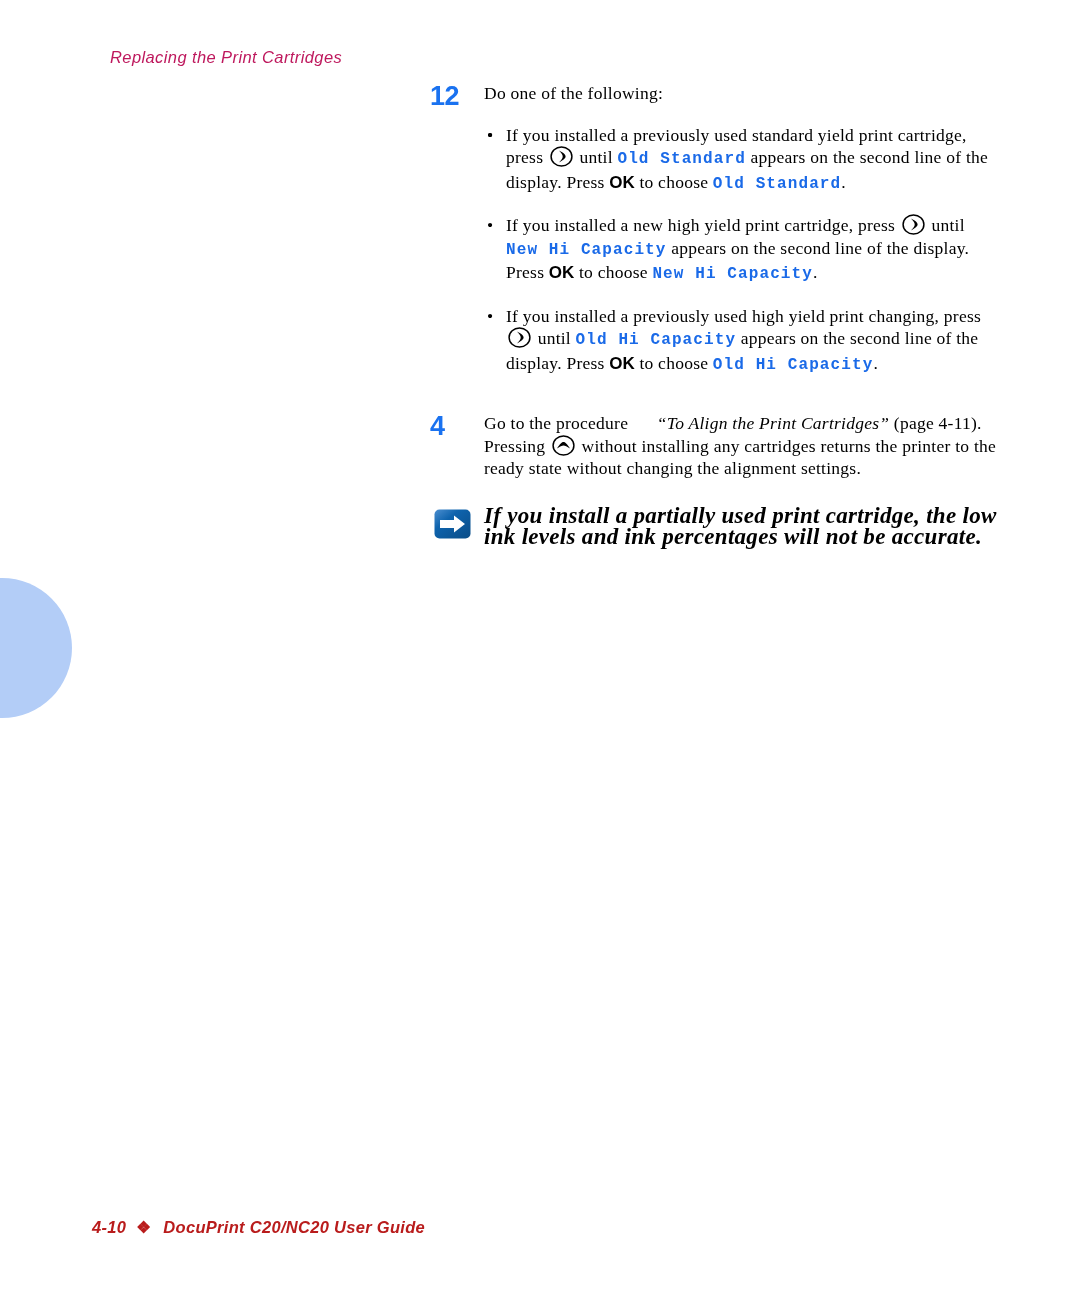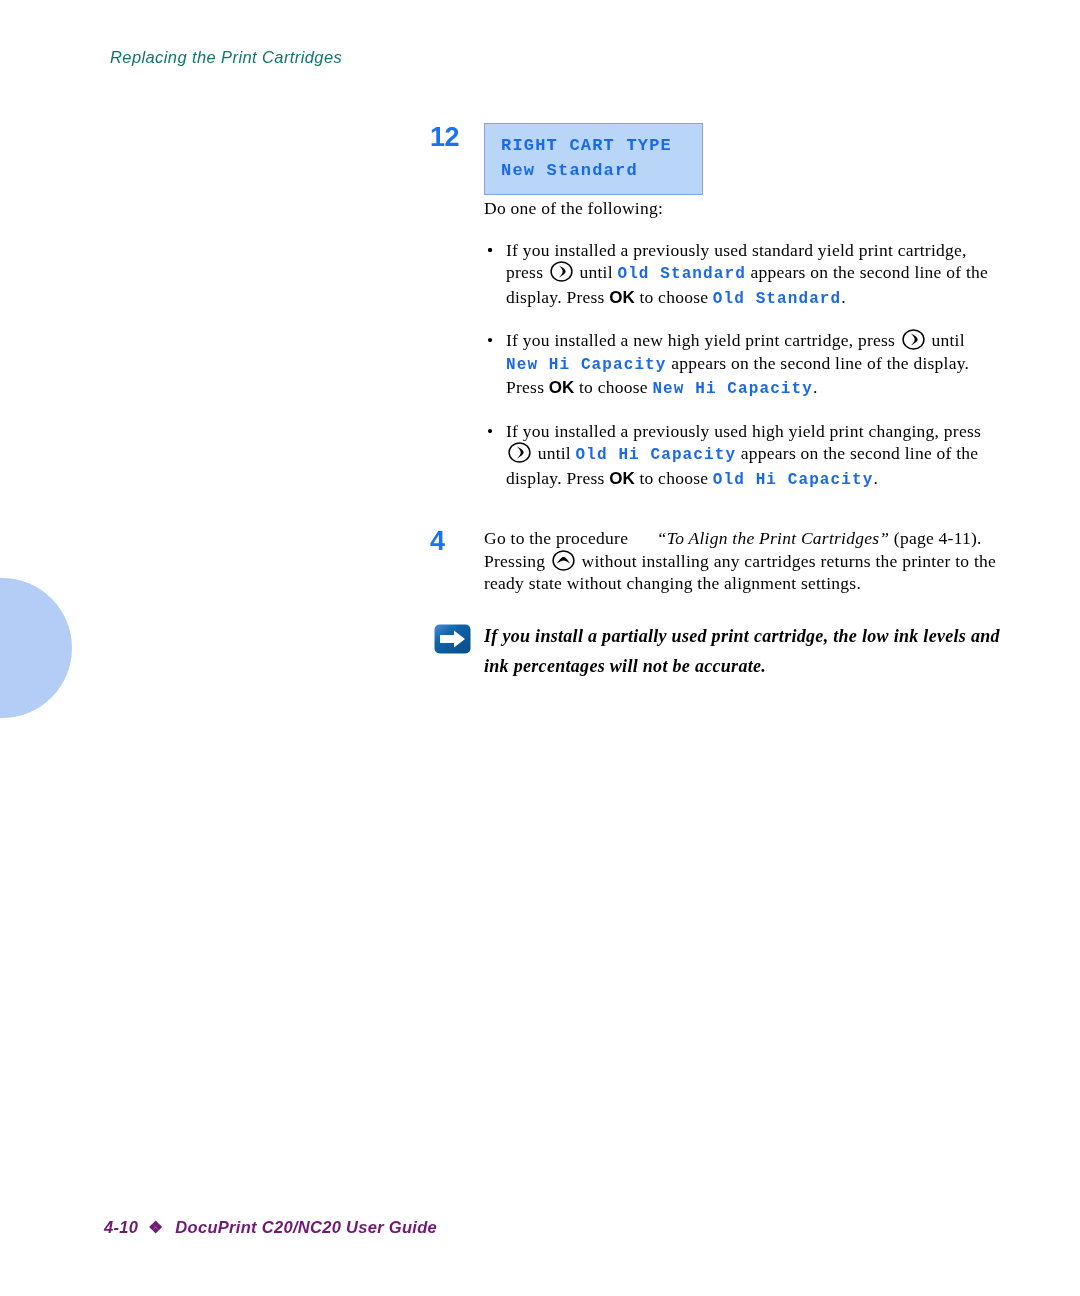--- a/index.html
+++ b/index.html
@@ -19,40 +19,40 @@
   
   .page-header {
     position: absolute;
     left: 110px;
     top: 48px;
     font-family: "Liberation Sans", sans-serif;
     font-style: italic;
     font-weight: normal;
     font-size: 16.5px;
     letter-spacing: 0.4px;
-    color: #0f766e;
+    color: #be185d;
     white-space: nowrap;
   }
 
   
   .thumb-tab {
     position: absolute;
     left: -68px;
     top: 578px;
     width: 140px;
     height: 140px;
     border-radius: 50%;
     background: #b3cdf7;
   }
 
   
   .content {
     position: absolute;
     left: 430px;
-    top: 104px;
+    top: 80px;
     width: 570px;
   }
 
   
   .step {
     position: relative;
     padding-left: 54px;
   }
   .step-number {
     position: absolute;
@@ -162,57 +162,53 @@
     left: 4px;
     top: 3px;
     width: 37px;
     height: 30px;
   }
   .note-icon svg { display: block; }
   .note-text {
     font-family: "Liberation Serif", serif;
     font-weight: bold;
     font-style: italic;
-    font-size: 18px;
-    line-height: 30px;
+    font-size: 23px;
+    line-height: 19px;
     letter-spacing: 0.3px;
   }
 
   
   .page-footer {
     position: absolute;
-    left: 104px;
+    left: 92px;
     top: 1218px;
     font-family: "Liberation Sans", sans-serif;
     font-style: italic;
     font-weight: bold;
     font-size: 16.5px;
-    color: #701a75;
+    color: #b91c1c;
     letter-spacing: 0.3px;
     white-space: nowrap;
   }
   .footer-page { margin-right: 10px; }
   .footer-diamond { margin-right: 12px; font-style: normal; }
 </style>
 </head>
 <body>
 
 <div class="page-header">Replacing the Print Cartridges</div>
 
 <div class="thumb-tab"></div>
 
 <div class="content">
 
   <div class="step">
     <div class="step-number">12</div>
 
-    <div class="lcd-box">
-      <div class="lcd-line">RIGHT CART TYPE</div>
-      <div class="lcd-line">New Standard</div>
-    </div>
 
     <div class="after-lcd">Do one of the following:</div>
 
     <ul class="bullets" id="bullet-list">
         <li class="bullet-item"><span class="bullet-dot">•</span></li>
         <li class="bullet-item"><span class="bullet-dot">•</span><span><span>If you installed a previously used standard yield print cartridge, press </span><span class="btn-icon"><svg width="23" height="21" viewBox="0 0 23 21">
                 <ellipse cx="11.5" cy="10.5" rx="10.4" ry="9.6" fill="none" stroke="#000" stroke-width="1.5"></ellipse>
                 <path d="M9 4.6 C14 7.2 15.6 9 15.6 10.5 C15.6 12 14 13.8 9 16.4 C11.8 13.6 12.7 12 12.7 10.5 C12.7 9 11.8 7.4 9 4.6 Z" fill="#000"></path>
               </svg></span><span> until </span><span class="mono">Old Standard</span><span> appears on the second line of the display. Press </span><span class="okkey">OK</span><span> to choose </span><span class="mono">Old Standard</span><span>.</span></span></li>
         <li class="bullet-item"><span class="bullet-dot">•</span><span><span>If you installed a new high yield print cartridge, press </span><span class="btn-icon"><svg width="23" height="21" viewBox="0 0 23 21">

